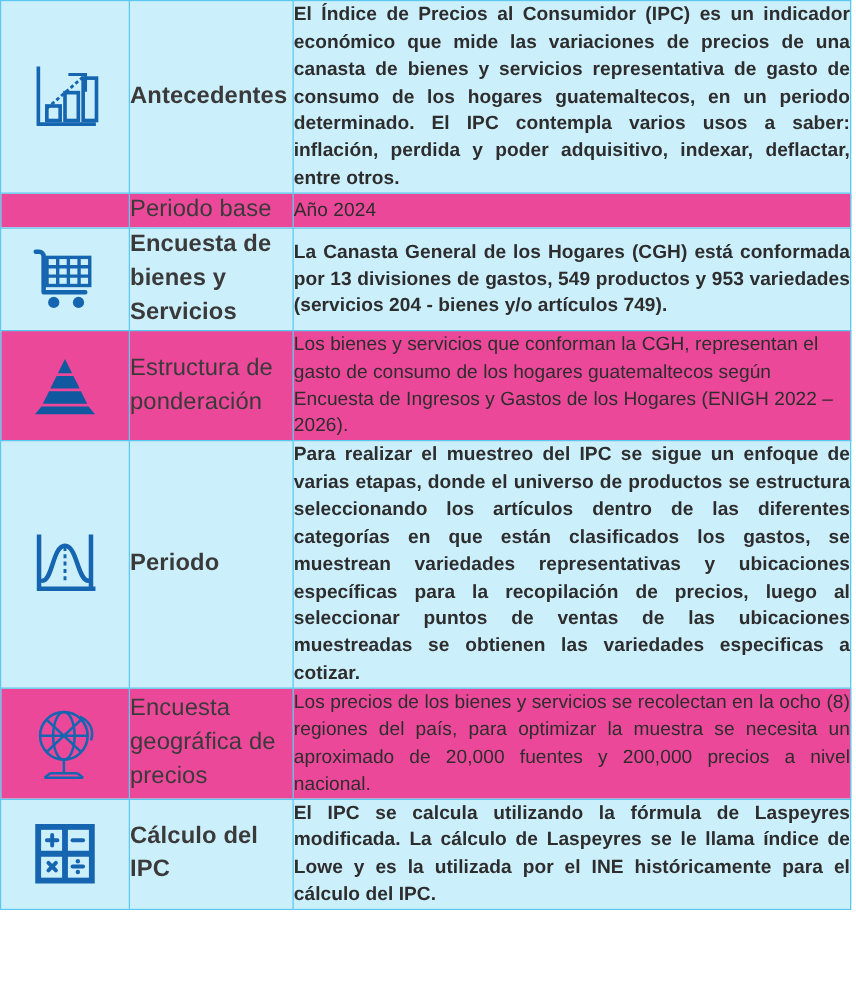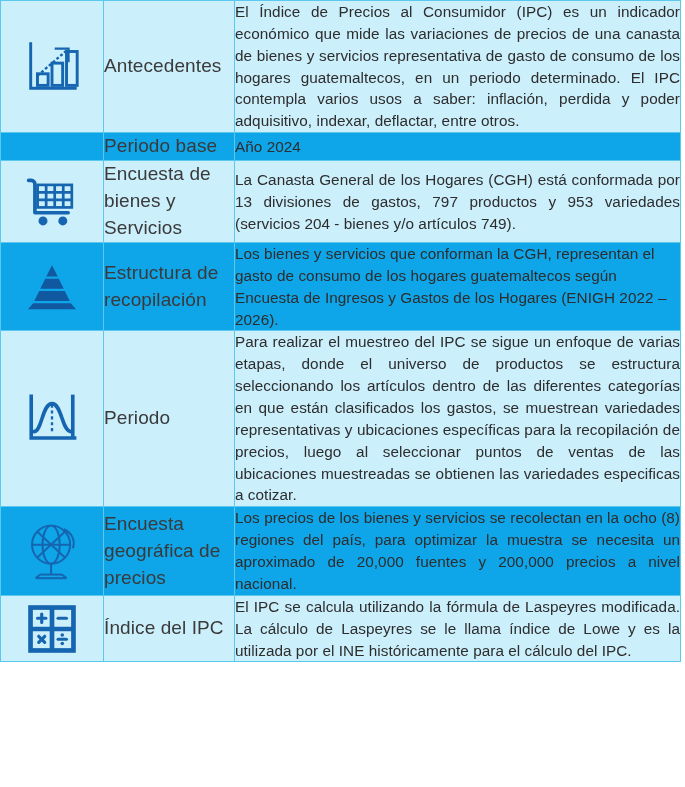--- a/index.html
+++ b/index.html
@@ -25,22 +25,22 @@
   #ipc-table td {
     border: 1px solid #5bc8ee;
     vertical-align: middle;
     padding: 0;
   }
 
   .col-icon   { width: 102px; }
   .col-label  { width: 130px; }
   .col-desc   { width: 445px; }
 
-  tr.tinted td { background: #cceffc; }
-  tr.plain  td { background: #0ea5e9; }
+  tr.tinted td { background: #cceffc; font-weight: bold; }
+  tr.plain  td { background: #ec4899; }
 
   .icon-cell {
     text-align: center;
     vertical-align: middle;
     padding: 4px 0;
     line-height: 0;
   }
 
   .label-cell {
     font-size: 19px;
@@ -108,37 +108,37 @@
               <rect x="16" y="11" width="38" height="25"></rect>
               <path d="M16 19.3 H54 M16 27.7 H54"></path>
               <path d="M25.5 11 V36 M35 11 V36 M44.5 11 V36"></path>
             </g>
             <circle cx="22" cy="51" r="5" fill="#1565b0"></circle>
             <circle cx="44" cy="51" r="5" fill="#1565b0"></circle>
           </svg>
         </span>
       </td>
       <td class="col-label label-cell">Encuesta de bienes y Servicios</td>
-      <td class="col-desc desc-cell">La Canasta General de los Hogares (CGH) está conformada por 13 divisiones de gastos, 797 productos y 953 variedades (servicios 204 - bienes y/o artículos 749).</td>
+      <td class="col-desc desc-cell">La Canasta General de los Hogares (CGH) está conformada por 13 divisiones de gastos, 549 productos y 953 variedades (servicios 204 - bienes y/o artículos 749).</td>
     </tr>
 
     <tr class="plain">
       <td class="col-icon icon-cell">
         <span>
           <svg width="56" height="52" viewBox="0 0 64 58" aria-hidden="true">
             <g fill="#1058a0">
               <path d="M32 4 L25.5 17 H38.5 Z"></path>
               <path d="M24.3 19.6 L18.6 31 H45.4 L39.7 19.6 Z"></path>
               <path d="M17.4 33.6 L11.7 45 H52.3 L46.6 33.6 Z"></path>
               <path d="M10.5 47.6 L4.5 54.5 H59.5 L53.5 47.6 Z"></path>
             </g>
           </svg>
         </span>
       </td>
-      <td class="col-label label-cell">Estructura de recopilación</td>
+      <td class="col-label label-cell">Estructura de ponderación</td>
       <td class="col-desc desc-cell left">Los bienes y servicios que conforman la CGH, representan el gasto de consumo de los hogares guatemaltecos según Encuesta de Ingresos y Gastos de los Hogares (ENIGH 2022 – 2026).</td>
     </tr>
 
     <tr class="tinted">
       <td class="col-icon icon-cell">
         <span>
           <svg width="58" height="56" viewBox="0 0 64 62" aria-hidden="true">
             <g fill="none" stroke="#1565b0" stroke-width="4" stroke-linecap="square">
               <path d="M9 6 V52 H57"></path>
               <path d="M55 6 V50"></path>
@@ -185,18 +185,18 @@
               <path d="M14.5 18.5 H23.5 M19 14 V23"></path>
               <path d="M36.5 18.5 H45.5"></path>
               <path d="M15.8 37.8 L22.2 44.2 M22.2 37.8 L15.8 44.2"></path>
               <path d="M36.5 41 H45.5"></path>
             </g>
             <circle cx="41" cy="36.4" r="1.9" fill="#1565b0"></circle>
             <circle cx="41" cy="45.6" r="1.9" fill="#1565b0"></circle>
           </svg>
         </span>
       </td>
-      <td class="col-label label-cell">Índice del IPC</td>
+      <td class="col-label label-cell">Cálculo del IPC</td>
       <td class="col-desc desc-cell">El IPC se calcula utilizando la fórmula de Laspeyres modificada. La cálculo de Laspeyres se le llama índice de Lowe y es la utilizada por el INE históricamente para el cálculo del IPC.</td>
     </tr>
 
   </tbody>
 </table>
 
 </body></html>

